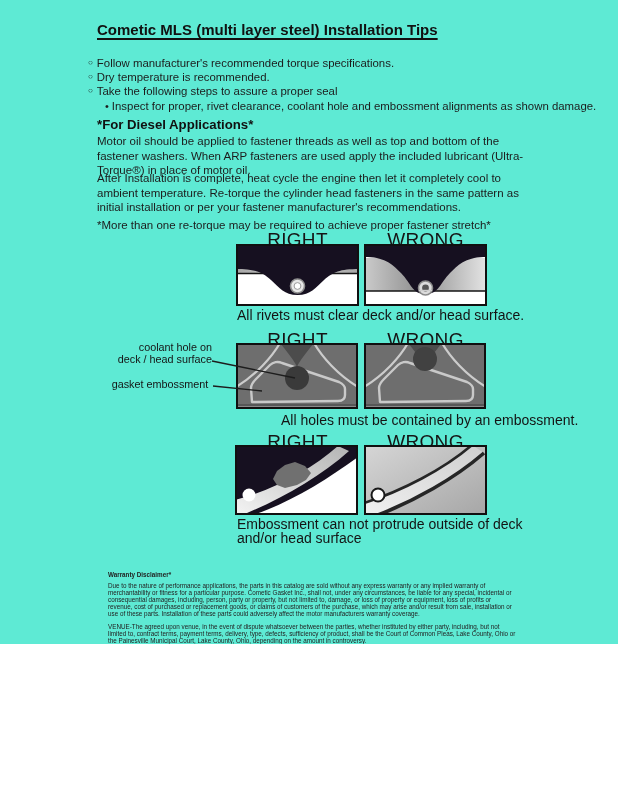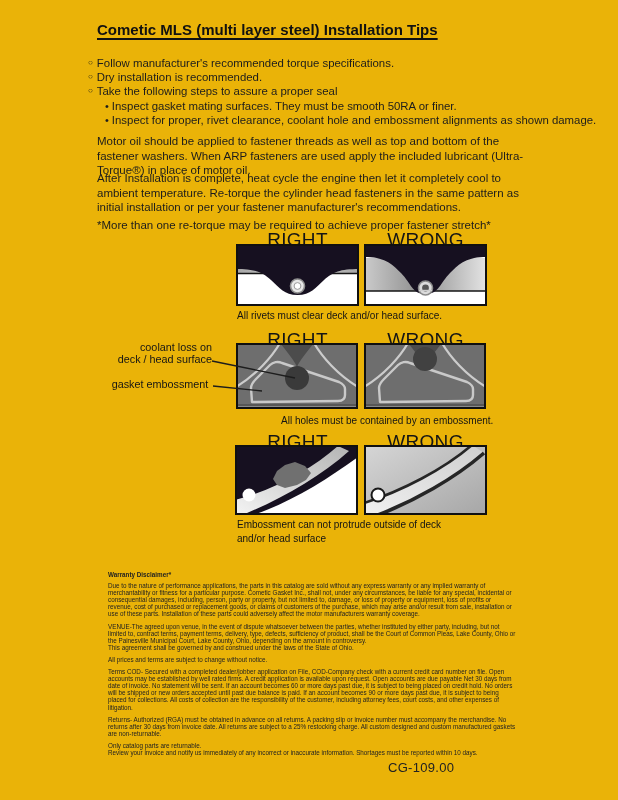--- a/index.html
+++ b/index.html
@@ -1,17 +1,17 @@
 <!DOCTYPE html>
 <html><head>
 <meta charset="utf-8">
 <style>
   html,body{margin:0;padding:0;background:#ffffff;}
   .page{
-    position:relative;width:618px;height:800px;background:#eab308;overflow:hidden;
+    position:relative;width:618px;height:644px;background:#5eead4;overflow:hidden;
     font-family:"Liberation Sans","DejaVu Sans",sans-serif;color:#1c1c1c;
   }
   .abs{position:absolute;}
   .title{
     left:97px;top:21px;font-size:15px;font-weight:bold;color:#111;
     text-decoration:underline;text-underline-offset:3px;text-decoration-thickness:1.5px;
     margin:0;
   }
   .intro{left:88px;top:56px;width:460px;font-size:11.4px;line-height:14.2px;}
   .b-row{white-space:nowrap;}
@@ -23,21 +23,21 @@
   .p1{top:134px;}
   .p2{top:171px;}
   .p3{top:218px;}
   .dg-label{top:0;width:123px;text-align:center;font-size:19px;letter-spacing:.3px;color:#151515;}
   .lab-r1{top:229px;}
   .lab-r2{top:329px;}
   .lab-r3{top:431px;}
   .lab-left{left:236px;}
   .lab-right{left:364px;}
   .panel{display:block;}
-  .cap{font-size:10px;color:#141414;white-space:pre-line;line-height:13.5px;}
+  .cap{font-size:14px;color:#141414;white-space:pre-line;line-height:13.5px;}
   .cap1{left:237px;top:309px;}
   .cap2{left:238px;top:414px;margin-left:43px;}
   .cap3{left:237px;top:518px;}
   .side-lab{left:108px;width:104px;text-align:right;font-size:10.8px;line-height:11.6px;
     white-space:pre-line;color:#151515;}
   .side-lab.s1{top:342px;}
   .side-lab.s2{top:379px;text-align:center;}
   .leader{left:118px;top:340px;width:190px;height:64px;z-index:5;pointer-events:none;}
   .fineprint{left:108px;top:571px;width:408px;font-size:6.3px;line-height:7.1px;color:#222;}
   .fineprint h4{margin:0 0 4px 0;font-size:6.3px;font-weight:bold;}
@@ -46,26 +46,26 @@
 </style>
 </head>
 <body>
 
 <div class="page">
 
   <h1 class="abs title">Cometic MLS (multi layer steel) Installation Tips</h1>
 
   <div class="abs intro">
     <div class="b-row"><span class="mk1">○</span><span>Follow manufacturer's recommended torque specifications.</span></div>
-    <div class="b-row"><span class="mk1">○</span><span>Dry installation is recommended.</span></div>
+    <div class="b-row"><span class="mk1">○</span><span>Dry temperature is recommended.</span></div>
     <div class="b-row"><span class="mk1">○</span><span>Take the following steps to assure a proper seal</span></div>
-    <div class="b-row b-sub"><span class="mk2">•</span><span>Inspect gasket mating surfaces.  They must be smooth 50RA or finer.</span></div>
     <div class="b-row b-sub"><span class="mk2">•</span><span>Inspect for proper, rivet clearance, coolant hole and embossment alignments as shown damage.</span></div>
   </div>
 
+  <h2 class="abs diesel-h">*For Diesel Applications*</h2>
   <p class="abs body-p p1">Motor oil should be applied to fastener threads as well as top and bottom of the fastener washers. When ARP fasteners are used apply the included lubricant (Ultra-Torque®) in place of motor oil.</p>
   <p class="abs body-p p2">After Installation is complete, heat cycle the engine then let it completely cool to ambient temperature. Re-torque the cylinder head fasteners in the same pattern as initial installation or per your fastener manufacturer's recommendations.</p>
   <p class="abs body-p p3">*More than one re-torque may be required to achieve proper fastener stretch*</p>
 
   <div class="abs dg-label lab-r1 lab-left">RIGHT</div>
   <div class="abs dg-label lab-r1 lab-right">WRONG</div>
 
   <svg class="abs panel" style="left:236px;top:244px;" width="123" height="62" viewBox="0 0 123 62">
     <defs>
       <linearGradient id="g1a" x1="0" y1="0" x2="1" y2="0">
@@ -99,21 +99,21 @@
     <circle cx="61.5" cy="44" r="3.4" fill="#565656"></circle>
     <path d="M55,46.5 H68" stroke="#cfcfcf" stroke-width="1.4"></path>
     <rect x="1" y="1" width="121" height="60" fill="none" stroke="#101010" stroke-width="2"></rect>
   </svg>
 
   <div class="abs cap cap1">All rivets must clear deck and/or head surface.</div>
 
   <div class="abs dg-label lab-r2 lab-left">RIGHT</div>
   <div class="abs dg-label lab-r2 lab-right">WRONG</div>
 
-  <div class="abs side-lab s1">coolant loss on
+  <div class="abs side-lab s1">coolant hole on
 deck / head surface</div>
   <div class="abs side-lab s2">gasket embossment</div>
 
   <svg class="abs panel" style="left:236px;top:343px;" width="122" height="66" viewBox="0 0 122 66">
     <rect width="122" height="66" fill="#6e6e6e"></rect>
     <path d="M44,0 H78 C70,10 64,17 61,24 C58,17 52,10 44,0 Z" fill="#4c4c4c"></path>
     <path d="M44,0 C36,14 20,32 0,44" stroke="#cccccc" stroke-width="2.2" fill="none"></path>
     <path d="M78,0 C86,14 102,32 122,44" stroke="#cccccc" stroke-width="2.2" fill="none"></path>
     <path d="M16,59 L15,45 C15,42 17,39 20,36 L34,22 C37,19 42,18 46,20 L103,39 C107,41 109,43 109,46 L109,52 C109,56 106,58 102,58 L20,59 Z" fill="none" stroke="#c9c9c9" stroke-width="2.4" stroke-linejoin="round"></path>
     <circle cx="61" cy="35" r="12" fill="#3a3a3a"></circle>

